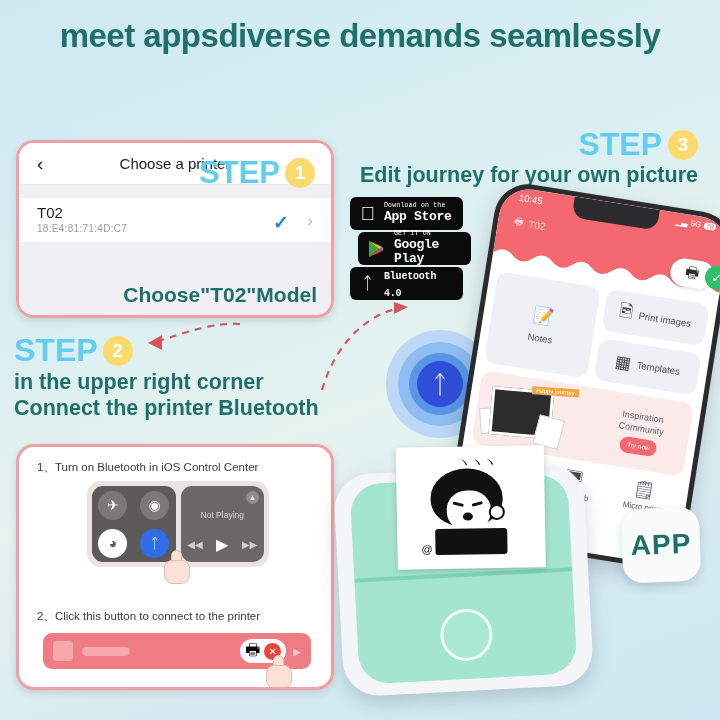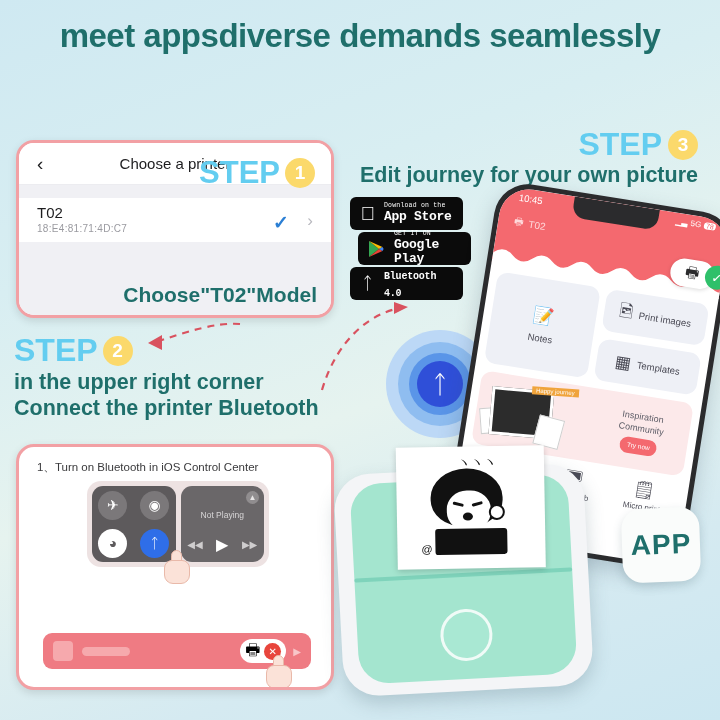--- a/index.html
+++ b/index.html
@@ -284,20 +284,21 @@
           <span class="play">▶</span>
           <span>▶▶</span>
         </div>
       </div>
     </div>
     <div class="hand" id="hand-bt">
       <div class="finger"></div>
         <div class="palm"></div>
     </div>
 
+    <div class="bt-line" id="bt-line2">2、Click this button to connect to the printer</div>
 
     <div class="pinkbar">
       <div class="pb-sq"></div>
       <div class="pb-line"></div>
       <div class="pb-actions">
         <div class="pb-pill">
           <span>🖶</span>
           <span class="pb-x">✕</span>
         </div>
         <span class="pb-arrow">▶</span>

